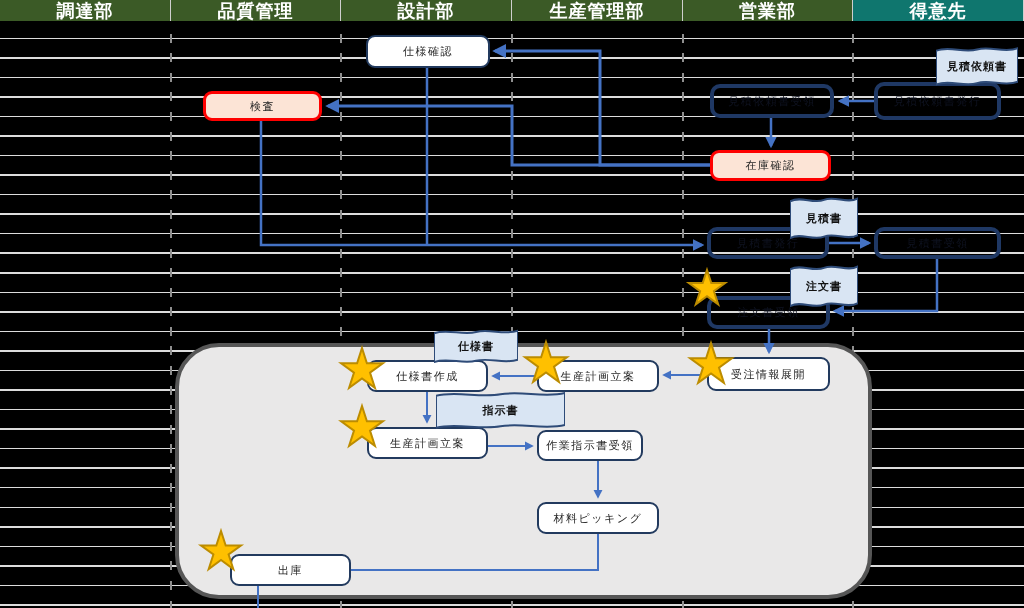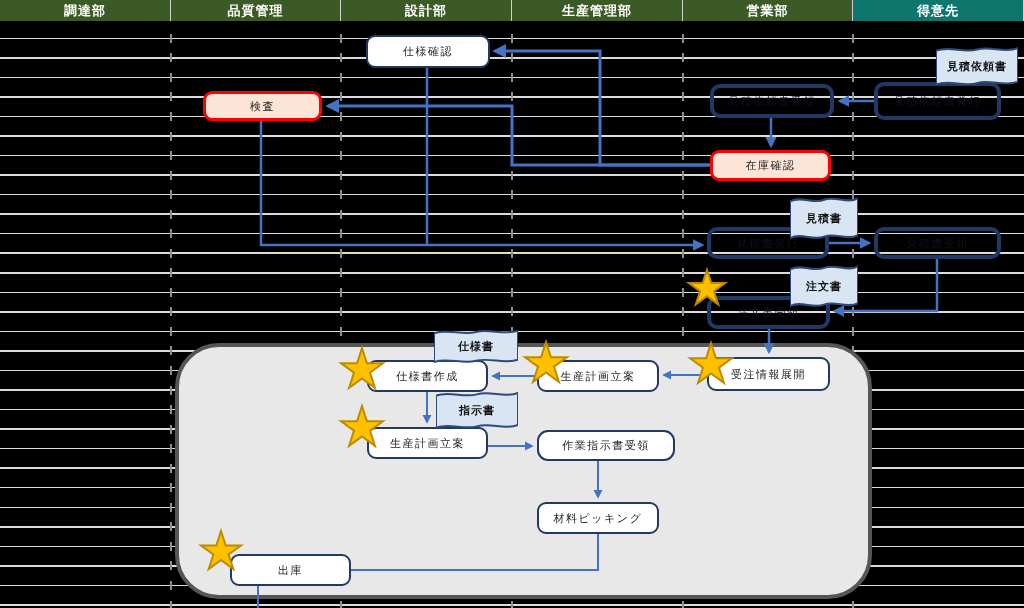--- a/index.html
+++ b/index.html
@@ -1,19 +1,19 @@
 <!DOCTYPE html>
 <html><head>
 <meta charset="utf-8">
 <style>
   html,body{margin:0;padding:0;background:#000;}
   #stage{position:relative;width:1024px;height:608px;background:#000;overflow:hidden;
          font-family:"Liberation Sans",sans-serif;}
   .hcell{position:absolute;top:0;box-sizing:border-box;display:flex;align-items:center;
-         justify-content:center;color:#ffffff;font-weight:bold;font-size:13px;
+         justify-content:center;color:#ffffff;font-weight:bold;font-size:18px;
          letter-spacing:1px;border-right:1px solid #cfcfcf;z-index:1;}
   .gl{position:absolute;left:0;width:1024px;height:1.5px;background:#dcdcdc;z-index:2;}
   .tick{position:absolute;width:2px;height:9px;background:#8f8f8f;z-index:2;}
   #container-shape{position:absolute;box-sizing:border-box;background:#e9e8e8;
          border:4px solid #565656;z-index:3;}
   svg.overlay{position:absolute;left:0;top:0;z-index:4;pointer-events:none;}
   svg.starlayer{z-index:7;}
   .node{position:absolute;box-sizing:border-box;display:flex;align-items:center;
         justify-content:center;font-size:11px;letter-spacing:1.5px;color:#262626;z-index:5;}
   .node.process{background:#ffffff;border:2.5px solid #223a5e;border-radius:9px;}
@@ -244,21 +244,21 @@
     <div class="node alert" style="left: 710px; top: 150px; width: 121px; height: 31px;">在庫確認</div>
     <div class="node dark" style="left: 710px; top: 84px; width: 124px; height: 34px;">見積依頼書受領</div>
     <div class="node dark" style="left: 874px; top: 82px; width: 127px; height: 38px;">見積依頼書発行</div>
     <div class="node dark" style="left: 707px; top: 227px; width: 122px; height: 32px;">見積書発行</div>
     <div class="node dark" style="left: 874px; top: 227px; width: 127px; height: 32px;">見積書受領</div>
     <div class="node dark" style="left: 707px; top: 296px; width: 123px; height: 33px;">注文書受領</div>
     <div class="node process" style="left: 367px; top: 360px; width: 121px; height: 32px;">仕様書作成</div>
     <div class="node process" style="left: 537px; top: 360px; width: 122px; height: 32px;">生産計画立案</div>
     <div class="node process" style="left: 707px; top: 357px; width: 123px; height: 34px;">受注情報展開</div>
     <div class="node process" style="left: 367px; top: 427px; width: 121px; height: 32px;">生産計画立案</div>
-    <div class="node process" style="left: 537px; top: 430px; width: 138px; height: 31px; border-radius: 11px;">作業指示書受領</div>
+    <div class="node process" style="left: 537px; top: 430px; width: 106px; height: 31px;">作業指示書受領</div>
     <div class="node process" style="left: 537px; top: 502px; width: 122px; height: 32px;">材料ピッキング</div>
     <div class="node process" style="left: 198px; top: 554px; width: 121px; height: 32px; margin-left: 32px;">出庫</div>
     <div class="doc" style="left: 936px; top: 46px; width: 82px; height: 42px;">
       <svg viewBox="0 0 100 60" preserveAspectRatio="none">
         <path d="M0,7 C16,-1 34,11 50,5 C66,-1 84,11 100,3 L100,51 C84,59 66,47 50,53 C34,59 16,47 0,55 Z" fill="#d9e5f3" stroke="#2e4b78" stroke-width="2" vector-effect="non-scaling-stroke"></path>
       </svg>
       <div class="doclabel">見積依頼書</div>
     </div>
     <div class="doc" style="left: 790px; top: 196px; width: 68px; height: 46px;">
       <svg viewBox="0 0 100 60" preserveAspectRatio="none">
@@ -271,21 +271,21 @@
         <path d="M0,7 C16,-1 34,11 50,5 C66,-1 84,11 100,3 L100,51 C84,59 66,47 50,53 C34,59 16,47 0,55 Z" fill="#d9e5f3" stroke="#2e4b78" stroke-width="2" vector-effect="non-scaling-stroke"></path>
       </svg>
       <div class="doclabel">注文書</div>
     </div>
     <div class="doc" style="left: 434px; top: 329px; width: 84px; height: 36px;">
       <svg viewBox="0 0 100 60" preserveAspectRatio="none">
         <path d="M0,7 C16,-1 34,11 50,5 C66,-1 84,11 100,3 L100,51 C84,59 66,47 50,53 C34,59 16,47 0,55 Z" fill="#d9e5f3" stroke="#2e4b78" stroke-width="2" vector-effect="non-scaling-stroke"></path>
       </svg>
       <div class="doclabel">仕様書</div>
     </div>
-    <div class="doc" style="left: 436px; top: 391px; width: 82px; height: 40px;">
+    <div class="doc" style="left: 436px; top: 391px; width: 82px; height: 40px; padding-left: 47px;">
       <svg viewBox="0 0 100 60" preserveAspectRatio="none">
         <path d="M0,7 C16,-1 34,11 50,5 C66,-1 84,11 100,3 L100,51 C84,59 66,47 50,53 C34,59 16,47 0,55 Z" fill="#d9e5f3" stroke="#2e4b78" stroke-width="2" vector-effect="non-scaling-stroke"></path>
       </svg>
       <div class="doclabel">指示書</div>
     </div>
     <svg class="overlay starlayer" width="1024" height="608">
       <polygon points="362.0,348.0 366.9,363.2 382.9,363.2 370.0,372.6 374.9,387.8 362.0,378.4 349.1,387.8 354.0,372.6 341.1,363.2 357.1,363.2" fill="#ffc000" stroke="#bc8c00" stroke-width="2" stroke-linejoin="miter"></polygon>
       <polygon points="546.0,342.0 550.9,357.2 566.9,357.2 554.0,366.6 558.9,381.8 546.0,372.4 533.1,381.8 538.0,366.6 525.1,357.2 541.1,357.2" fill="#ffc000" stroke="#bc8c00" stroke-width="2" stroke-linejoin="miter"></polygon>
       <polygon points="711.0,343.0 715.9,358.2 731.9,358.2 719.0,367.6 723.9,382.8 711.0,373.4 698.1,382.8 703.0,367.6 690.1,358.2 706.1,358.2" fill="#ffc000" stroke="#bc8c00" stroke-width="2" stroke-linejoin="miter"></polygon>
       <polygon points="362.0,406.0 366.9,421.2 382.9,421.2 370.0,430.6 374.9,445.8 362.0,436.4 349.1,445.8 354.0,430.6 341.1,421.2 357.1,421.2" fill="#ffc000" stroke="#bc8c00" stroke-width="2" stroke-linejoin="miter"></polygon>

